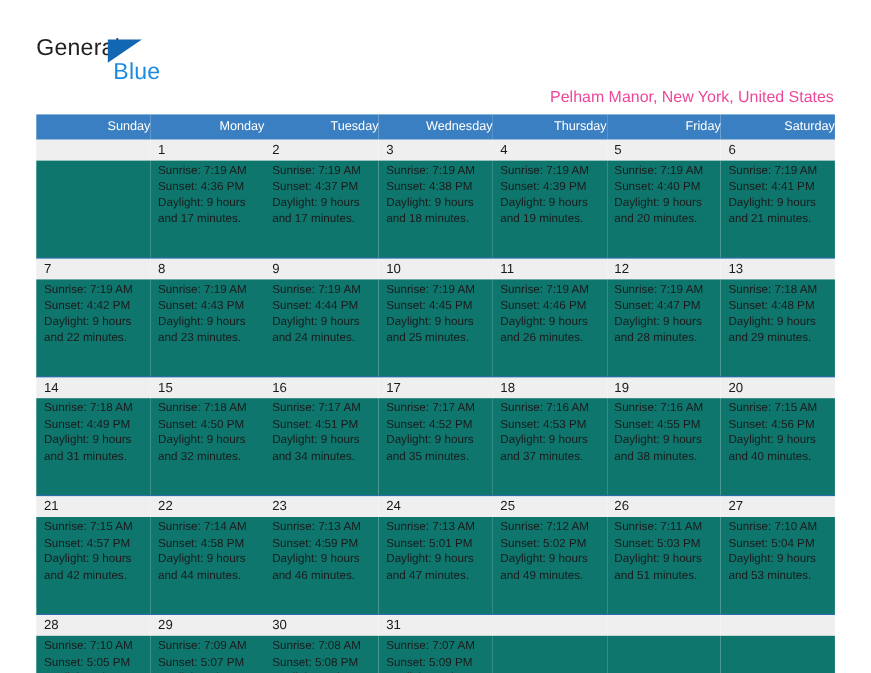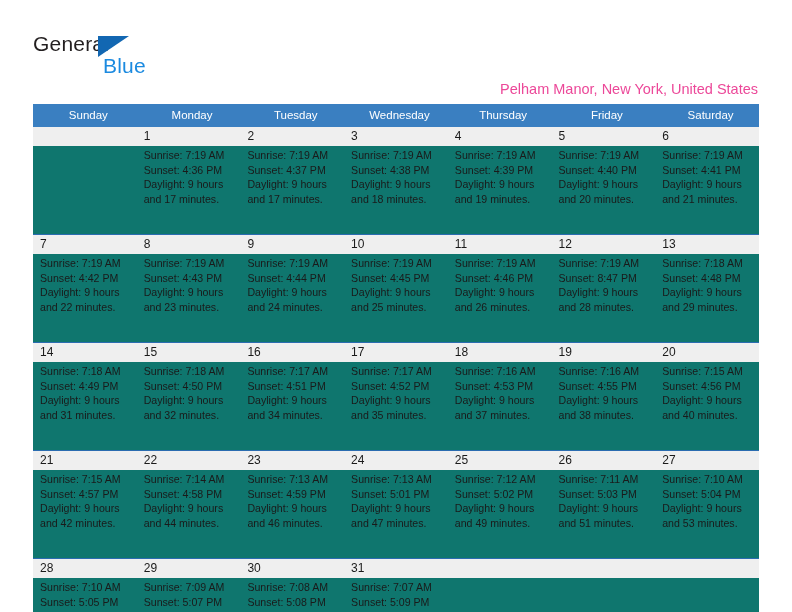--- a/index.html
+++ b/index.html
@@ -95,21 +95,21 @@
     table-layout: fixed;
     width: 726px;
   }
   table.cal col { width: 103.71px; }
 
   thead th {
     background: #3a7fc1;
     color: #ffffff;
     font-size: 11.5px;
     font-weight: normal;
-    text-align: center;
+    text-align: right;
     padding: 5px 0 6px 7px;
     height: 11px;
     vertical-align: middle;
   }
 
   tr.daterow td {
     background: #efefef;
     font-size: 12px;
     color: #1a1a1a;
     padding: 2px 0 3px 7px;
@@ -251,21 +251,21 @@
               <span class="ln">and 25 minutes.</span>
             </td>
             <td>
               <span class="ln">Sunrise: 7:19 AM</span>
               <span class="ln">Sunset: 4:46 PM</span>
               <span class="ln">Daylight: 9 hours</span>
               <span class="ln">and 26 minutes.</span>
             </td>
             <td>
               <span class="ln">Sunrise: 7:19 AM</span>
-              <span class="ln">Sunset: 8:47 PM</span>
+              <span class="ln">Sunset: 4:47 PM</span>
               <span class="ln">Daylight: 9 hours</span>
               <span class="ln">and 28 minutes.</span>
             </td>
             <td>
               <span class="ln">Sunrise: 7:18 AM</span>
               <span class="ln">Sunset: 4:48 PM</span>
               <span class="ln">Daylight: 9 hours</span>
               <span class="ln">and 29 minutes.</span>
             </td>
           </tr>

